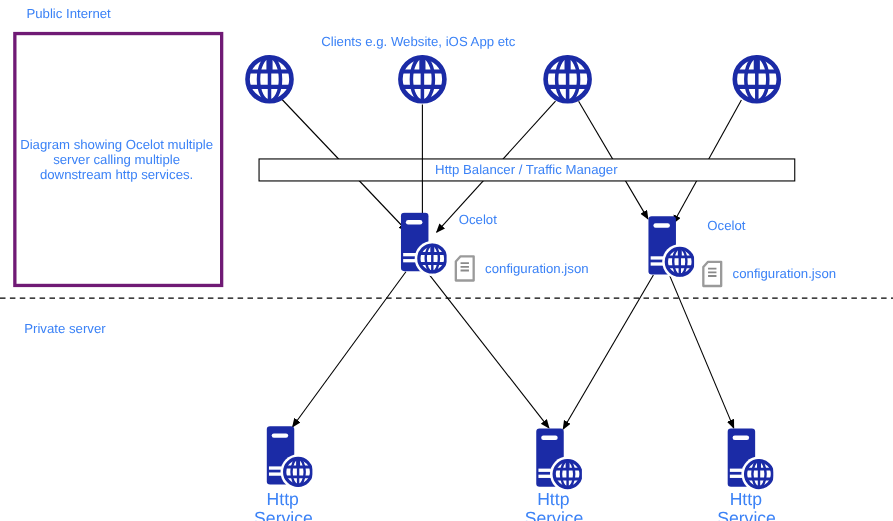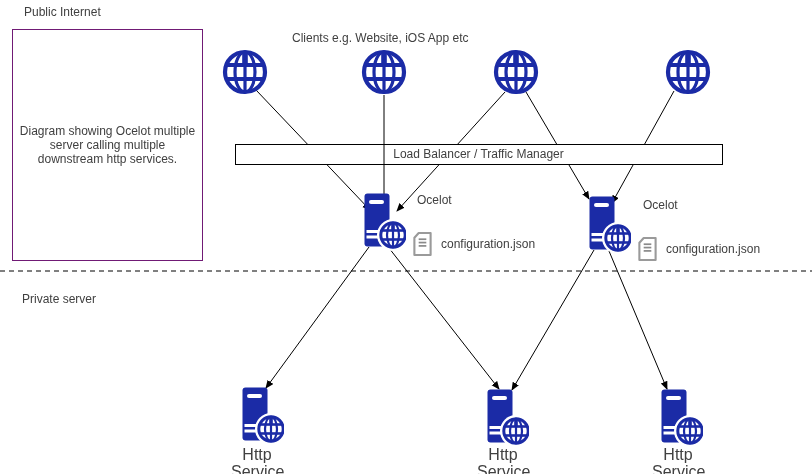--- a/index.html
+++ b/index.html
@@ -1,24 +1,24 @@
 <!DOCTYPE html>
 <html><head>
 <meta charset="utf-8">
 <style>
   html,body{margin:0;padding:0;background:#fff;}
   #canvas{
     position:relative;width:812px;height:474px;background:#fff;overflow:hidden;
-    font-family:"Liberation Sans", sans-serif;color:#404040;
+    font-family:"Liberation Sans", sans-serif;color:#3b82f6;
   }
   .lbl{position:absolute;font-size:12px;line-height:1.15;white-space:nowrap;}
   #desc-box{
     position:absolute;left:12px;top:29px;width:191px;height:232px;
-    border:1px solid #701a75;background:#fff;box-sizing:border-box;
-    display:flex;align-items:center;justify-content:center;
+    border:3px solid #701a75;background:#fff;box-sizing:border-box;
+    display:flex;align-items:center;
   }
   #desc-box .inner{width:182px;font-size:12px;line-height:1.18;text-align:center;}
   #lb-label{
     position:absolute;left:235px;top:145px;width:487px;height:19px;
     line-height:19px;text-align:center;font-size:12px;
   }
   .icon{position:absolute;}
   .svc-label{position:absolute;width:52px;top:446px;font-size:16px;line-height:1.08;text-align:center;white-space:normal;}
   svg{display:block;}
   #lines{position:absolute;left:0;top:0;z-index:1;}
@@ -100,21 +100,21 @@
   <svg class="icon layer2" style="left:361px;top:49px;" width="46" height="46" viewBox="0 0 46 46">
       <use href="#sym-globe"></use>
     </svg>
   <svg class="icon layer2" style="left:493px;top:49px;" width="46" height="46" viewBox="0 0 46 46">
       <use href="#sym-globe"></use>
     </svg>
   <svg class="icon layer2" style="left:665px;top:49px;" width="46" height="46" viewBox="0 0 46 46">
       <use href="#sym-globe"></use>
     </svg>
 
-  <div id="lb-label" class="layer2">Load Balancer / Traffic Manager</div>
+  <div id="lb-label" class="layer2">Http Balancer / Traffic Manager</div>
 
   <svg class="icon layer2" style="left:364px;top:193px;" width="42" height="58" viewBox="0 0 42 58">
       <use href="#sym-server"></use>
     </svg>
   <div class="lbl layer2" style="left:417px;top:194px;">Ocelot</div>
   <svg class="icon layer2" style="left:412px;top:231px;" width="21" height="26" viewBox="0 0 22 26">
       <use href="#sym-doc"></use>
     </svg>
   <div class="lbl layer2" style="left:441px;top:238px;">configuration.json</div>
 

